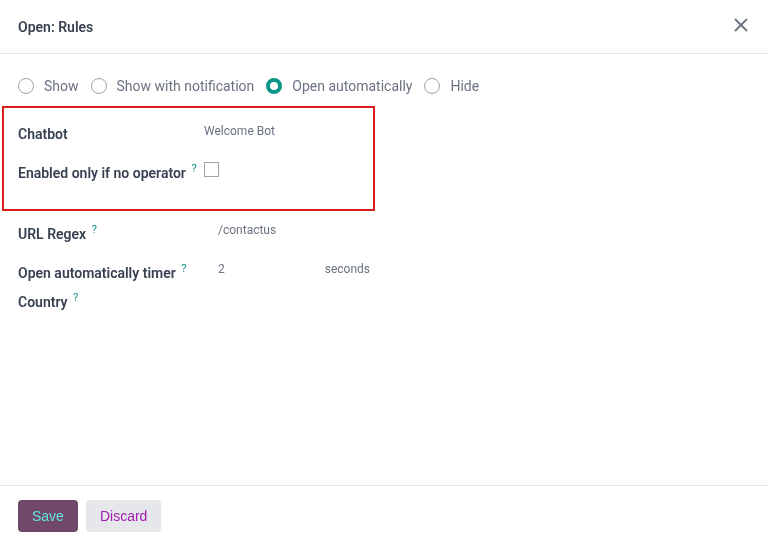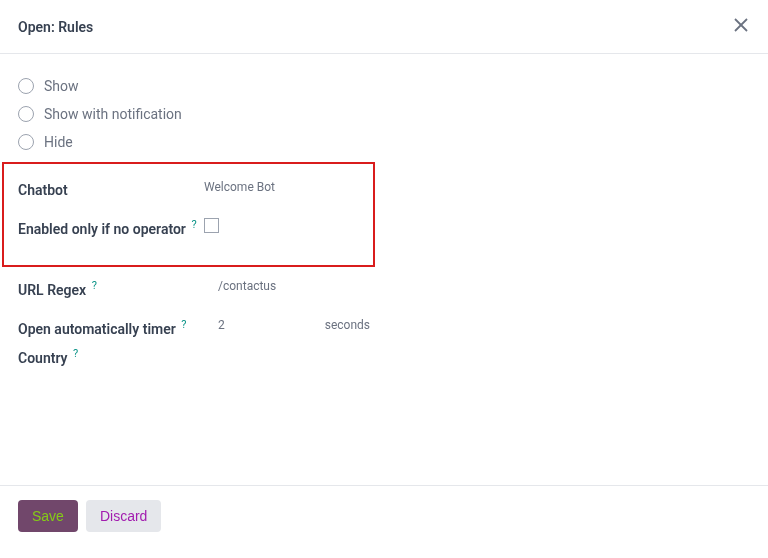--- a/index.html
+++ b/index.html
@@ -61,21 +61,21 @@
       font-weight: 400;
       cursor: pointer;
     }
     .input-col {
       flex: 1;
       color: #6b7280;
       font-size: 14px;
     }
     .radio-group {
       display: flex;
-      flex-direction: column;
+      flex-direction: row;
       gap: 12px;
       padding-top: 2px;
     }
     .radio-item {
       display: flex;
       align-items: center;
       gap: 10px;
       cursor: pointer;
     }
     .radio-circle {
@@ -134,21 +134,21 @@
     .btn {
       border: none;
       border-radius: 4px;
       padding: 8px 14px;
       font-size: 14px;
       font-weight: 500;
       cursor: pointer;
     }
     .btn-primary {
       background: #71476b;
-      color: #84cc16;
+      color: #5eead4;
     }
     .btn-secondary {
       background: #e5e7eb;
       color: #a21caf;
     }
     .section-spacer { height: 10px; }
   </style>
 </head>
 <body>
 
@@ -174,20 +174,24 @@
       <div class="radio-group">
         <label class="radio-item">
           <span class="radio-circle"></span>
           <span class="radio-label">Show</span>
         </label>
         <label class="radio-item">
           <span class="radio-circle"></span>
           <span class="radio-label">Show with notification</span>
         </label>
         <label class="radio-item">
+          <span class="radio-circle selected"></span>
+          <span class="radio-label">Open automatically</span>
+        </label>
+        <label class="radio-item">
           <span class="radio-circle"></span>
           <span class="radio-label">Hide</span>
         </label>
       </div>
     </div>
   </div>
 
   <div class="highlight-box">
     <div class="form-row">
       <div class="label-col" style="width:186px;">

